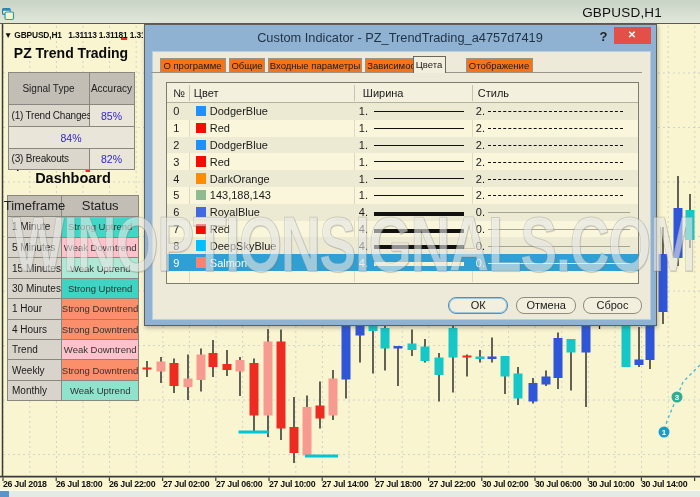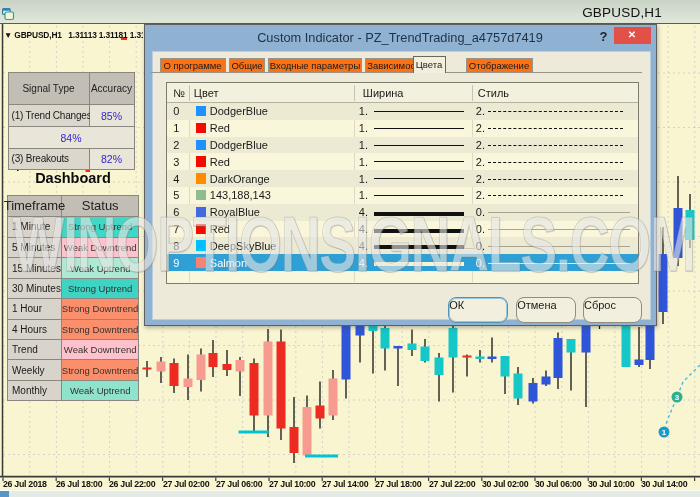--- a/index.html
+++ b/index.html
@@ -37,21 +37,21 @@
 .lrow{position:absolute;left:0;width:471.7px;height:16.8px;color:#1a1a1a}
 .lrow.alt{background:#edead4}
 .lrow.sel{background:#2fa0d6;color:#fff}
 .ln{position:absolute;left:6.5px;top:2.5px}
 .sw{position:absolute;left:29px;top:3px;width:10.5px;height:10.5px}
 .nm{position:absolute;left:43px;top:2.5px}
 .wn{position:absolute;left:192px;top:2.5px}
 .wl{position:absolute;left:207px;top:8px;width:90px}
 .sn{position:absolute;left:309px;top:2.5px}
 .sl{position:absolute;left:321px;top:8.5px;width:135px}
-.btn{position:absolute;top:272px;height:26px;background:#f2efde;border:1px solid #8f8d80;border-radius:8px;font-size:11px;color:#1a1a1a;text-align:left;line-height:15px}
+.btn{position:absolute;top:272px;height:17px;background:#f2efde;border:1px solid #8f8d80;border-radius:8px;font-size:11px;color:#1a1a1a;text-align:center;line-height:15px}
 #wm{position:absolute;left:12px;top:206px;font-size:77px;font-weight:bold;white-space:nowrap;letter-spacing:-2px;line-height:1;color:rgba(255,255,255,.50);-webkit-text-stroke:1px rgba(120,120,108,.32);text-shadow:1px 1px 1px rgba(110,110,100,.22);transform:scaleX(0.72);transform-origin:0 50%;z-index:50}
 .axl{position:absolute;top:479px;font-size:8.8px;font-weight:bold;letter-spacing:-0.3px;color:#111;white-space:nowrap}
 #bstrip{position:absolute;left:0;top:490px;width:700px;height:7px;background:#e3ebe4;border-top:1px solid #fbfbf6}
 #bblue{position:absolute;left:0;top:491px;width:9px;height:6px;background:#5b94c8}
 </style></head><body>
 <div id="blurwrap">
 <svg width="700" height="497" viewBox="0 0 700 497" style="position:absolute;left:0;top:0" xmlns="http://www.w3.org/2000/svg">
 <line x1="3.2" y1="26" x2="3.2" y2="476" stroke="#b6bdc8" stroke-width="1" stroke-dasharray="2 3" opacity="0.6"></line>
 <line x1="29.8" y1="26" x2="29.8" y2="476" stroke="#b6bdc8" stroke-width="1" stroke-dasharray="2 3" opacity="0.6"></line>
 <line x1="56.4" y1="26" x2="56.4" y2="476" stroke="#b6bdc8" stroke-width="1" stroke-dasharray="2 3" opacity="0.6"></line>
@@ -198,20 +198,21 @@
 <line x1="694.6" y1="477.5" x2="694.6" y2="481" stroke="#3a3a3a" stroke-width="1.2"></line>
 </svg>
 <div id="top"></div>
 <svg width="13" height="13" style="position:absolute;left:2px;top:8px" xmlns="http://www.w3.org/2000/svg">
       <rect x="0.6" y="0.6" width="7.5" height="5.8" rx="1" fill="#f6f3d4" stroke="#2e7d9e" stroke-width="1.2"></rect>
       <rect x="0.6" y="0.6" width="7.5" height="2.2" rx="1" fill="#2e86c0"></rect>
       <rect x="3" y="4" width="8.5" height="7.5" rx="1.5" fill="#f6f3d4" stroke="#2e9e9e" stroke-width="1.2"></rect>
     </svg>
 <div id="sym">GBPUSD,H1</div>
 <div id="hdr">▼ GBPUSD,H1&nbsp;&nbsp; 1.31113 1.31181 1.3104</div>
+<div id="pz">PZ Trend Trading</div>
 <div id="sigt">
  <div class="sgh">
         <div style="width:81px;border-right:1px solid #8a887e">Signal Type</div>
         <div style="flex:1">Accuracy</div>
       </div>
  <div class="sgr">
         <div class="sgl">(1) Trend Changes</div>
         <div class="sgv">85%</div>
       </div>
  <div class="sgr">

